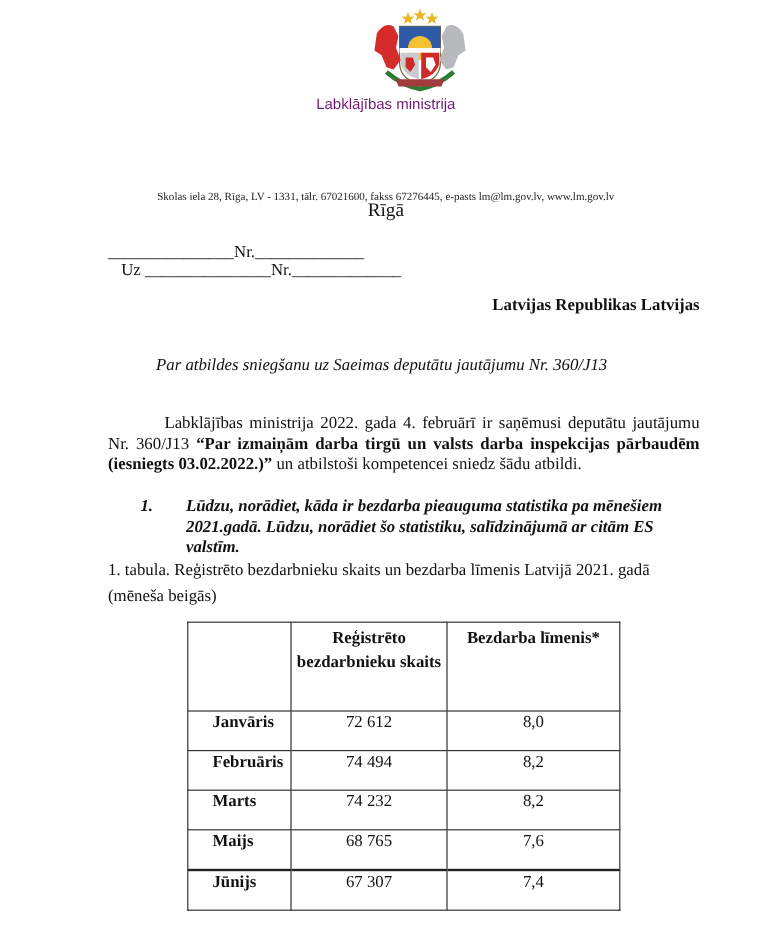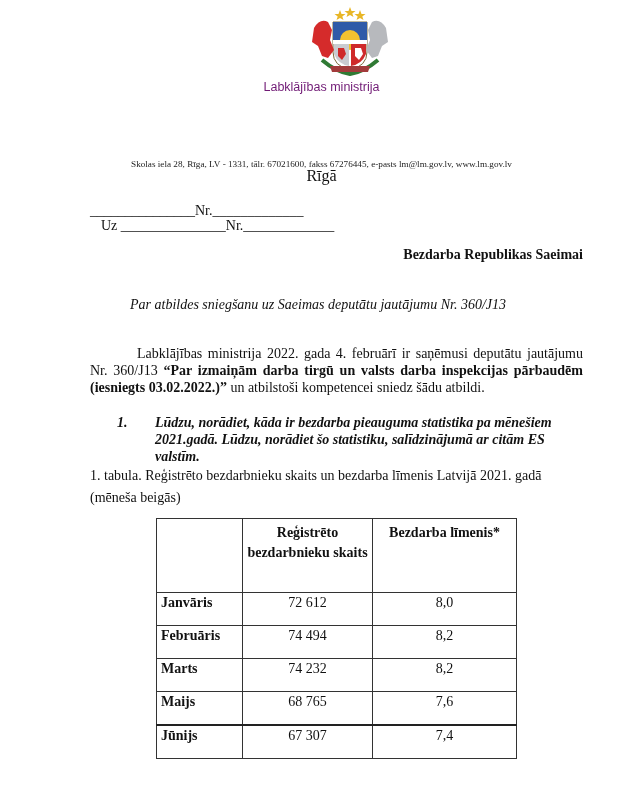--- a/index.html
+++ b/index.html
@@ -44,21 +44,21 @@
     border-collapse: collapse; font-size: 14px;
   }
   table.data td, table.data th {
     border: 1px solid #333; padding: 0; vertical-align: top;
   }
   table.data th { font-weight: bold; height: 69px; padding-top: 4px; line-height: 20px; }
   table.data th.c0 { width: 85px; }
   table.data th.c1 { width: 129px; text-align: center; }
   table.data th.c2 { text-align: center; }
   table.data td { height: 30px; padding-top: 2px; }
-  table.data td.month { font-weight: bold; padding-left: 4px; }
+  table.data td.month { font-weight: bold; padding-left: 20px; }
   table.data td.num { text-align: center; }
   table.data tr.thick td { border-top: 2px solid #222; }
 </style>
 </head>
 <body>
 
 <div class="abs coat">
   <svg width="100" height="72" viewBox="0 0 100 72">
 
     <g fill="#e8b626">
@@ -85,21 +85,21 @@
     <path d="M30,60 L70,60 L68,66 L32,66 Z" fill="#a23b3b"></path>
   </svg>
 </div>
 <div class="abs ministry-name">Labklājības ministrija</div>
 <div class="abs contact">Skolas iela 28, Rīga, LV - 1331, tālr. 67021600, fakss 67276445, e-pasts lm@lm.gov.lv, www.lm.gov.lv</div>
 
 <div class="abs place">Rīgā</div>
 <div class="abs ref-line ref1">_______________Nr._____________</div>
 <div class="abs ref-line ref2">Uz _______________Nr._____________</div>
 
-<div class="abs recipient">Bezdarba Republikas Saeimai</div>
+<div class="abs recipient">Latvijas Republikas Latvijas</div>
 <div class="abs subject">Par atbildes sniegšanu uz Saeimas deputātu jautājumu Nr. 360/J13</div>
 
 <div class="abs body-text">
   <p><span>Labklājības ministrija 2022. gada 4. februārī ir saņēmusi deputātu jautājumu Nr. 360/J13 </span><b>“Par izmaiņām darba tirgū un valsts darba inspekcijas pārbaudēm (iesniegts 03.02.2022.)”</b><span> un atbilstoši kompetencei sniedz šādu atbildi.</span></p>
 </div>
 
 <div class="abs question">
   <span class="num">1.</span>
   <span class="qtext">Lūdzu, norādiet, kāda ir bezdarba pieauguma statistika pa mēnešiem 2021.gadā. Lūdzu, norādiet šo statistiku, salīdzinājumā ar citām ES valstīm.</span>
 </div>

